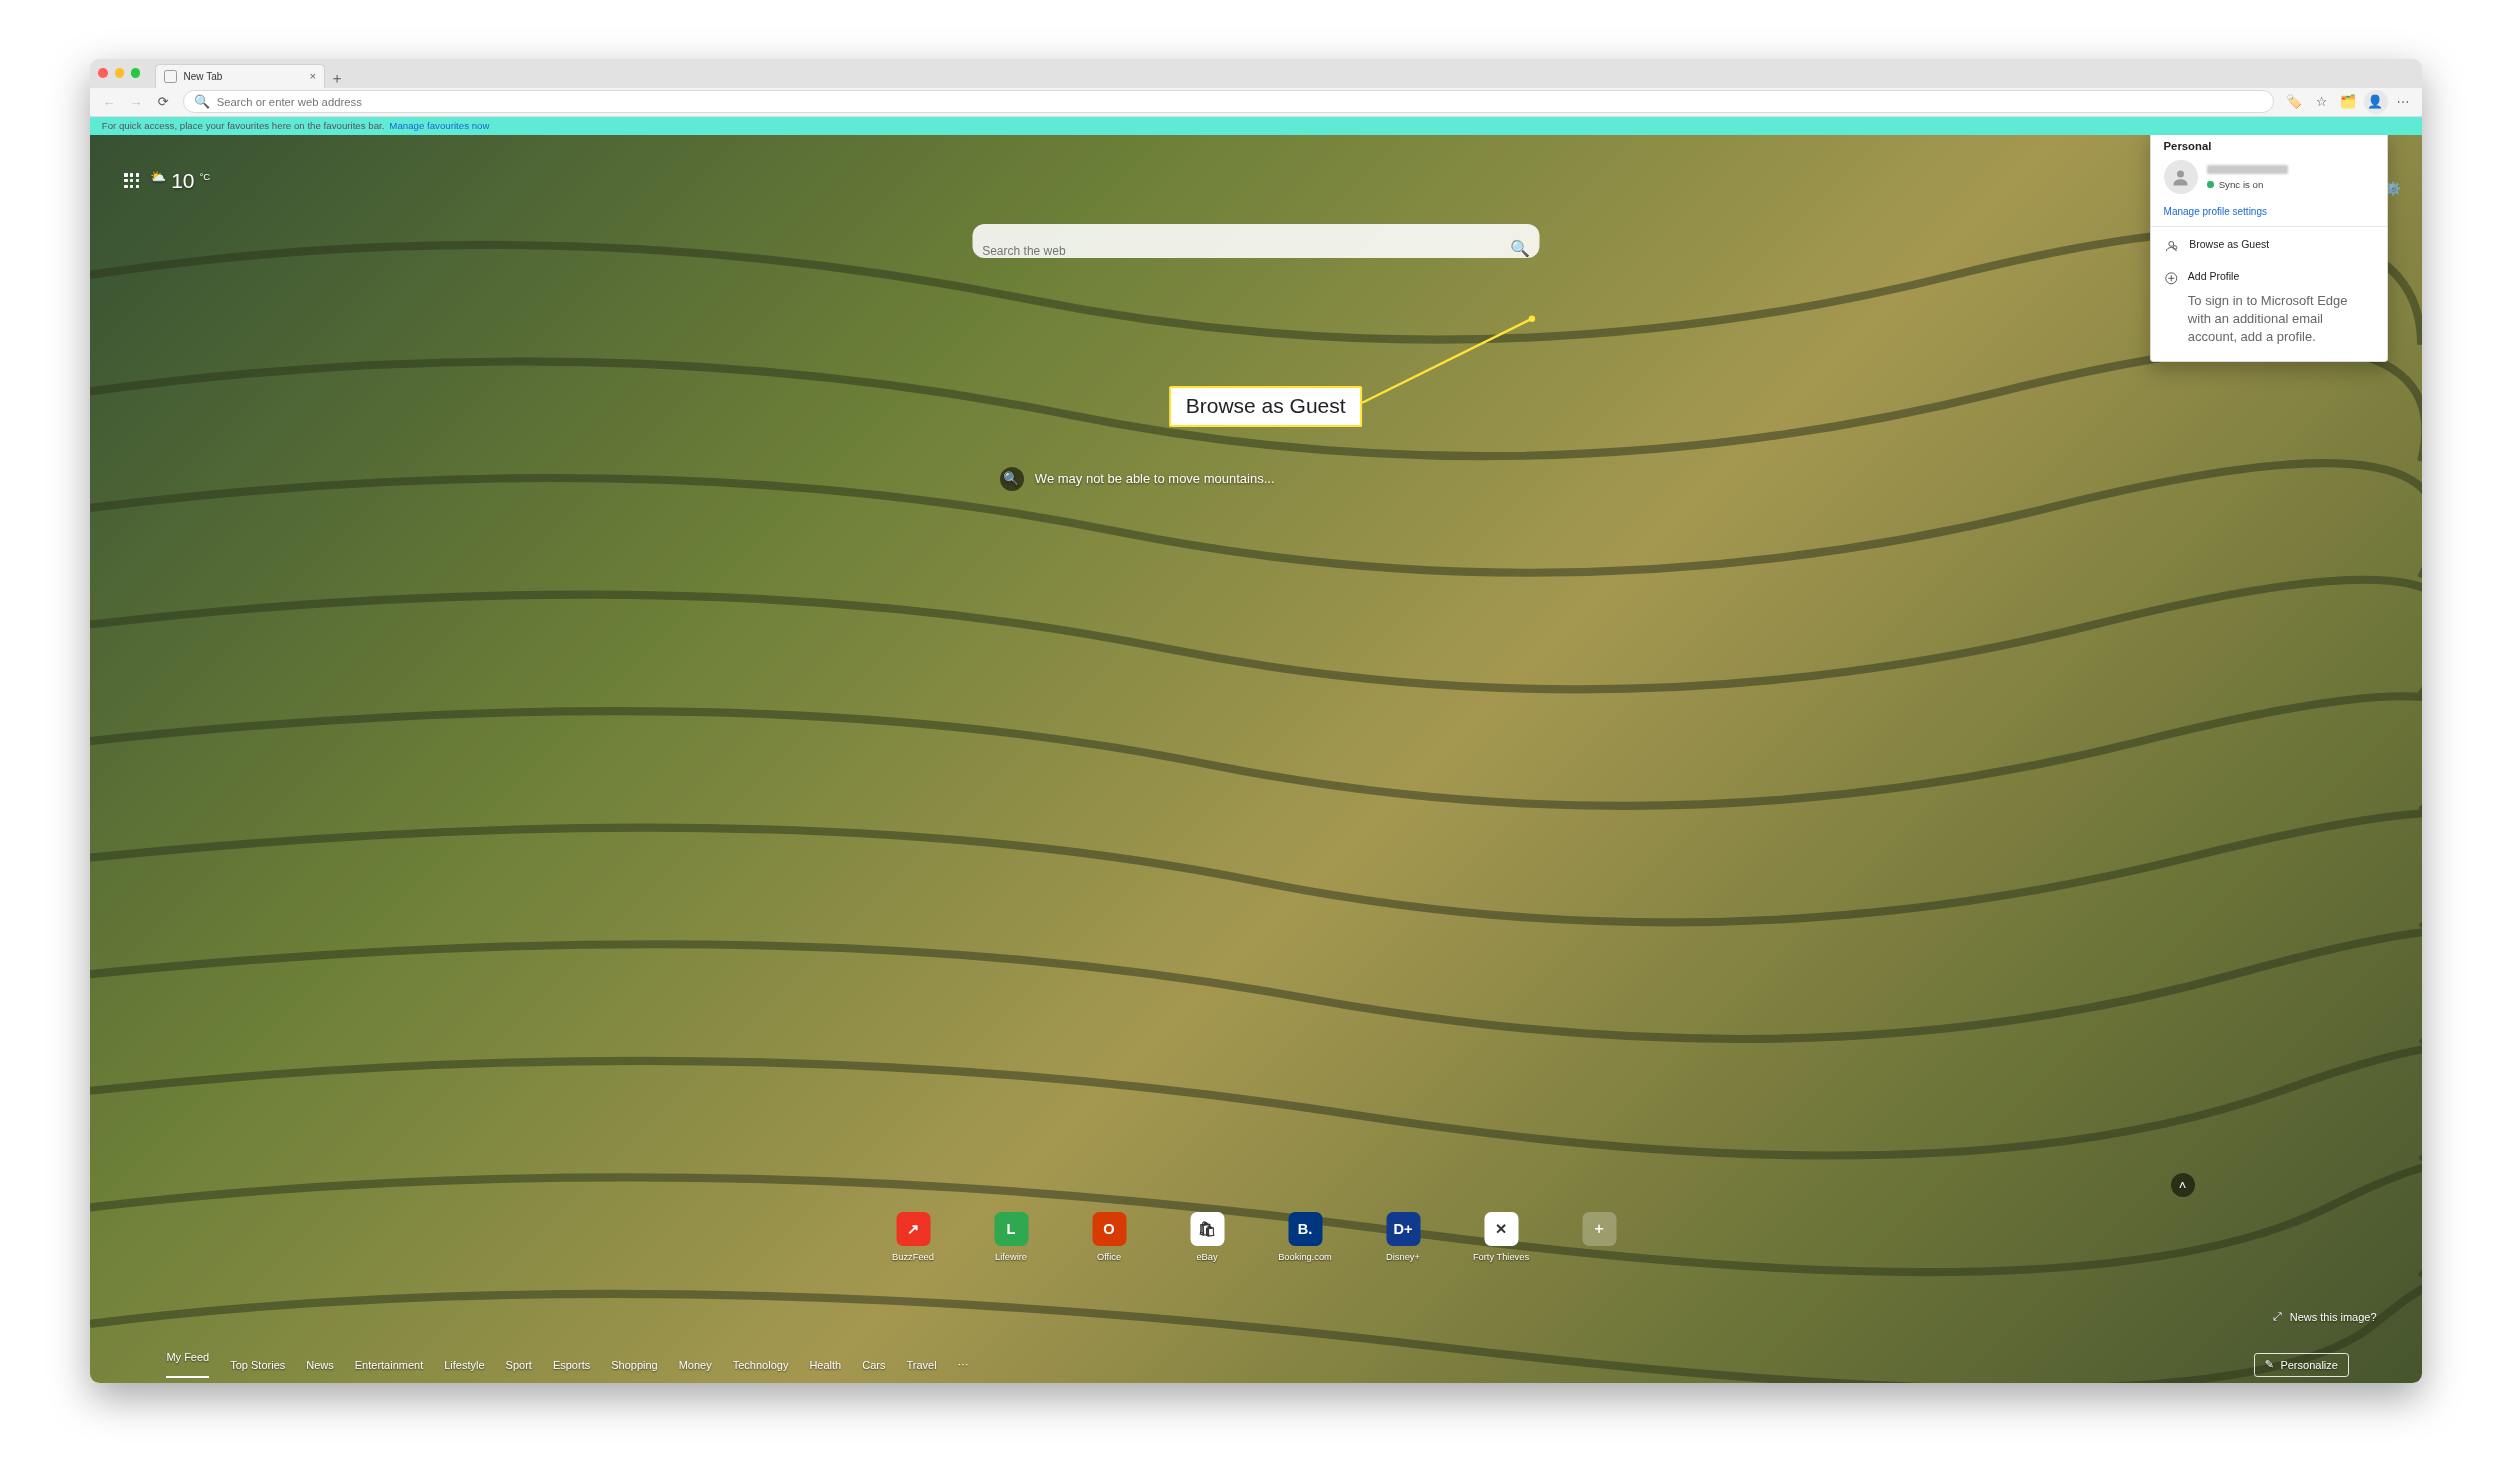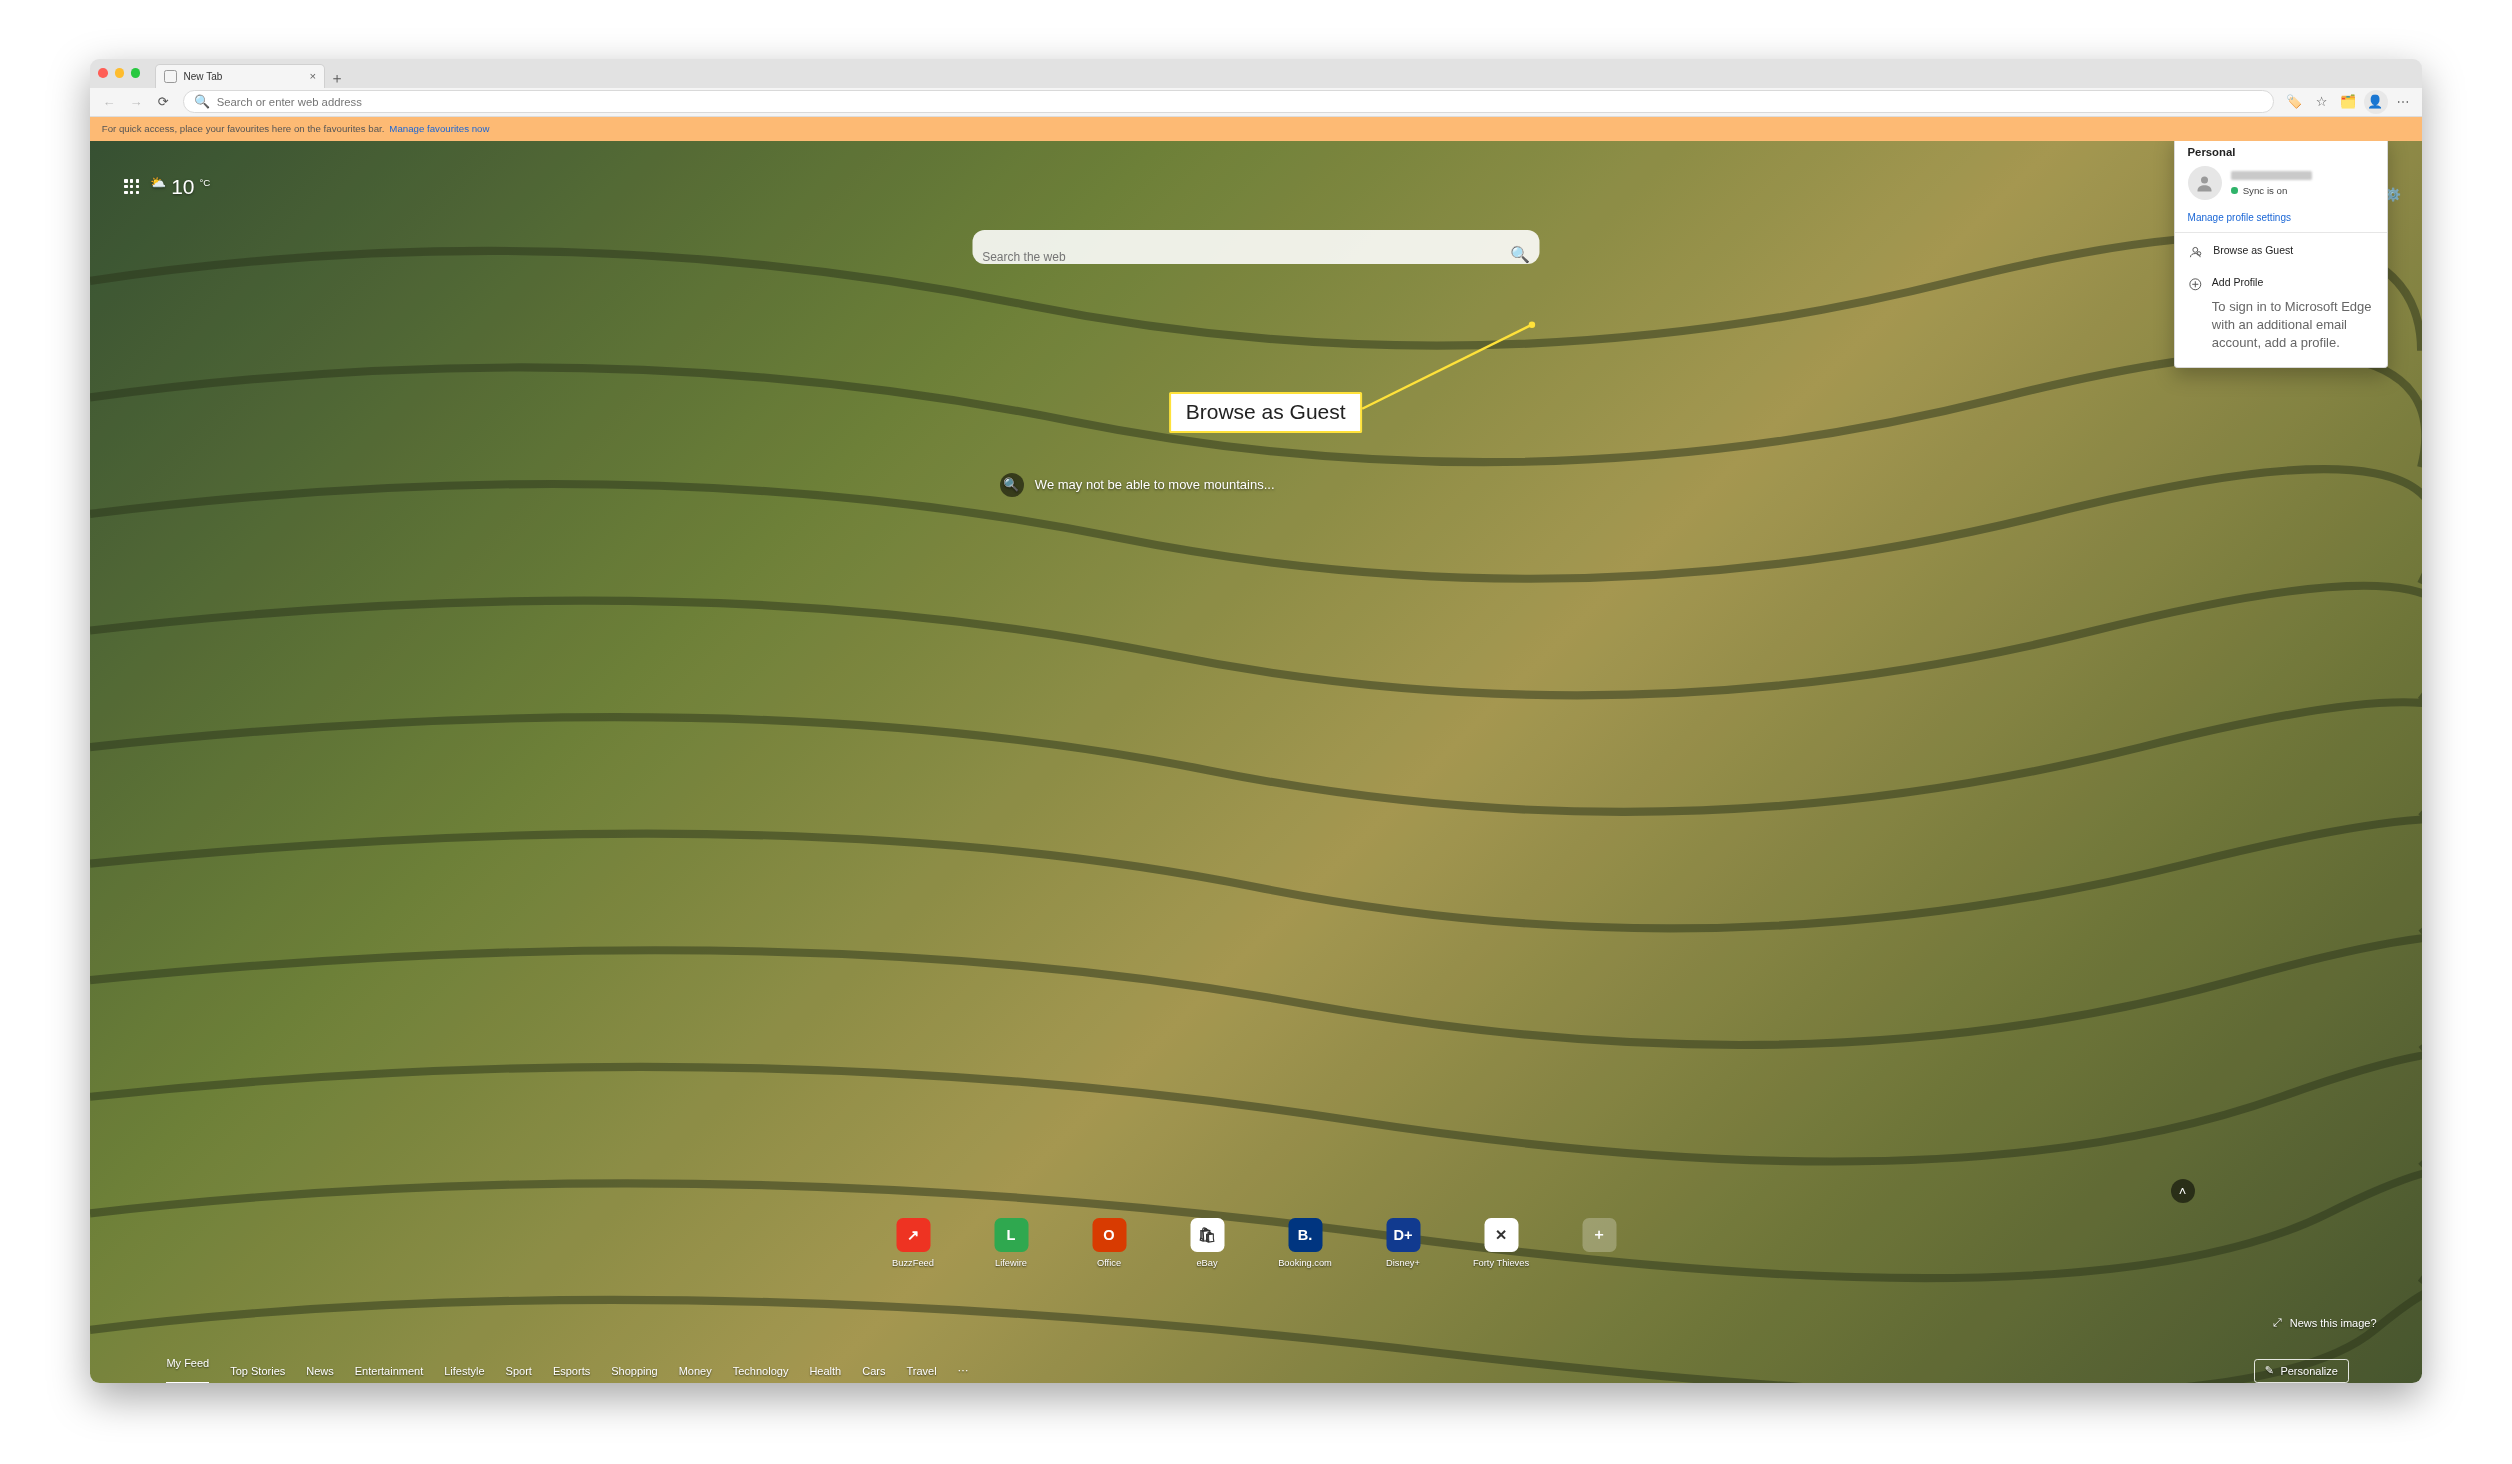--- a/index.html
+++ b/index.html
@@ -29,21 +29,21 @@
 
   
   .toolbar{height:29px;background:#f5f5f5;display:flex;align-items:center;gap:3.2px;padding:0 6.5px;border-bottom:0.8px solid #ddd;}
   .tbtn{width:24px;height:24px;display:flex;align-items:center;justify-content:center;color:#555;border-radius:3.2px;}
   .tbtn.disabled{color:#bbb;}
   .omni{flex:1;height:23px;background:#fff;border:0.8px solid #d9d9d9;border-radius:11.3px;display:flex;align-items:center;gap:6.5px;padding:0 9.7px;margin:0 4.9px;}
   .omni input{flex:1;border:none;outline:none;font-size:11.3px;color:#666;background:transparent;}
   .ticon{font-size:13px;}
 
   
-  .favbar{height:24px;background:#fdba74;display:flex;align-items:center;font-size:9.7px;color:#555;padding:0 11.3px;gap:4.9px;}
+  .favbar{height:18px;background:#5eead4;display:flex;align-items:center;font-size:9.7px;color:#555;padding:0 11.3px;gap:4.9px;}
   .favbar a{color:#1a66d6;text-decoration:none;}
 
   
   .content{position:relative;height:calc(100% - 29px - 29px - 18px);
     background:
       linear-gradient(135deg,#3d5a38 0%, #7a8f3f 30%, #b8a95a 55%, #7c8440 78%, #4f5f34 100%);
     overflow:hidden;}
   .terraces{position:absolute;inset:0;opacity:.55;pointer-events:none;}
 
   
@@ -56,21 +56,21 @@
   .wx{display:flex;align-items:flex-start;gap:4.9px;}
   .wx .temp{font-size:21px;font-weight:400;}
   .wx .unit{font-size:9.7px;margin-top:2.4px;}
 
   
   .search{position:absolute;left:50%;top:89px;transform:translateX(-50%);width:567px;height:34px;background:rgba(255,255,255,.88);border-radius:12px;display:flex;align-items:flex-end;padding:0 9.7px;}
   .search input{flex:1;border:none;outline:none;background:transparent;font-size:12px;color:#444;}
   .search .go{font-size:16px;color:#444;}
 
   
-  .flyout{position:absolute;right:34px;top:-6.5px;width:214px;background:#fff;border:0.8px solid #d9d9d9;border-radius:3.2px;box-shadow:0 8px 20px rgba(0,0,0,.25);padding:11.3px 0 8px;color:#222;z-index:30;}
+  .flyout{position:absolute;right:34px;top:-6.5px;width:238px;background:#fff;border:0.8px solid #d9d9d9;border-radius:3.2px;box-shadow:0 8px 20px rgba(0,0,0,.25);padding:11.3px 0 8px;color:#222;z-index:30;}
   .flyout h4{font-size:11.3px;font-weight:600;padding:0 13px 8px;}
   .prow{display:flex;gap:9.7px;padding:0 13px 6.5px;align-items:center;}
   .avatar{width:34px;height:34px;border-radius:50%;background:#e6e6e6;display:flex;align-items:center;justify-content:center;}
   .avatar svg{width:21px;height:21px;fill:#9a9a9a;}
   .blur{width:81px;height:9px;background:#c9c9c9;border-radius:1.6px;filter:blur(0.8px);}
   .sync{display:flex;align-items:center;gap:4.9px;font-size:9.7px;color:#444;margin-top:4.9px;}
   .sync .ok{width:6.5px;height:6.5px;background:#2fb36a;border-radius:50%;}
   .mlink{display:block;padding:4.9px 13px 9.7px;font-size:10px;color:#1a66d6;text-decoration:none;}
   .sep{height:0.8px;background:#e6e6e6;margin:0 0 3.2px;}
   .mitem{display:flex;gap:9.7px;padding:8px 13px;align-items:flex-start;font-size:10.5px;}

